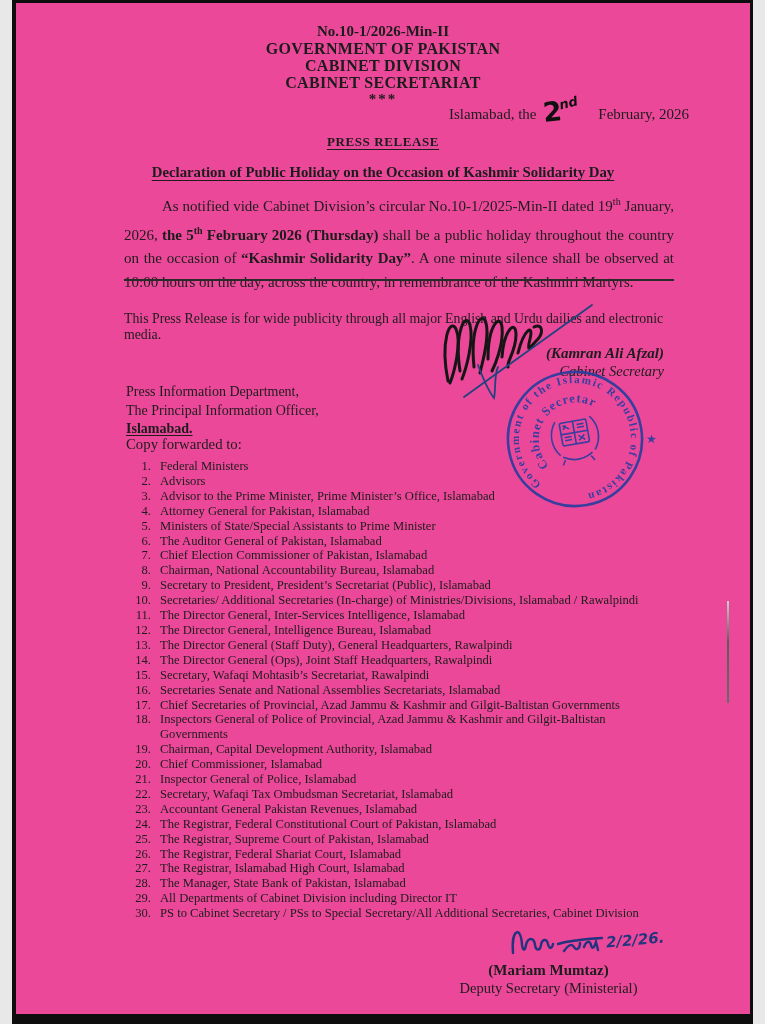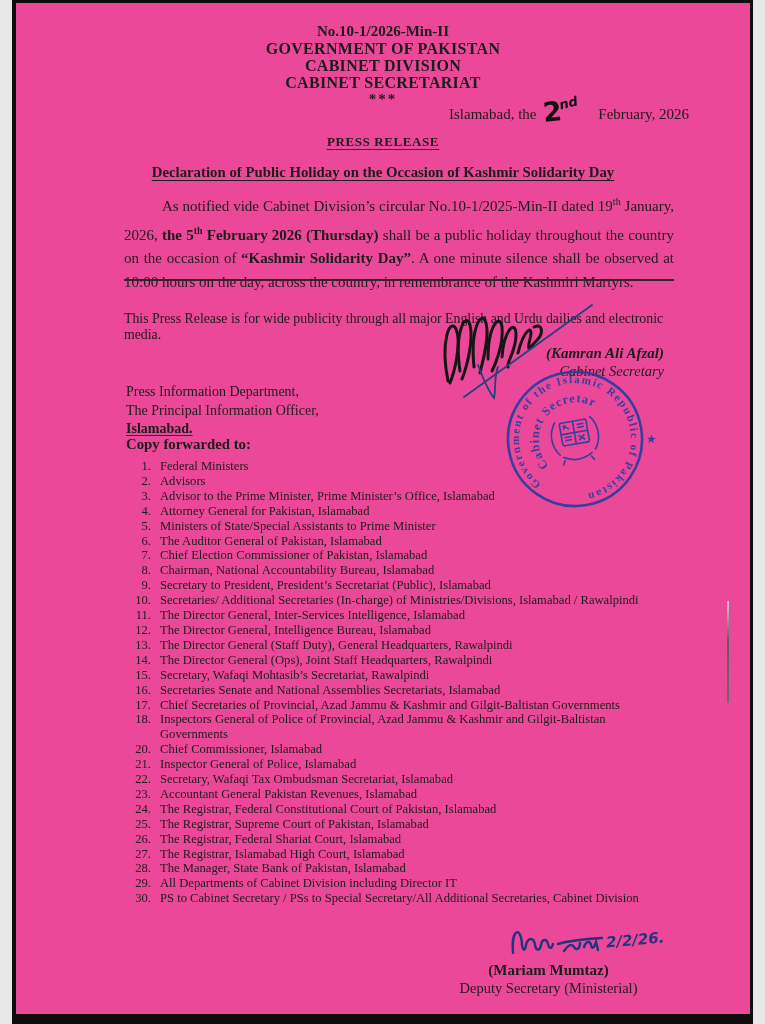--- a/index.html
+++ b/index.html
@@ -55,21 +55,21 @@
   .sig-kamran{top:296px;left:418px;}
   .sig-name-block{top:341px;left:448px;width:200px;text-align:right;line-height:18px;font-style:italic;}
   .sig-name{font-size:15px;font-weight:bold;}
   .sig-role{font-size:14.5px;}
 
   .stamp{top:360px;left:470px;width:178px;height:152px;transform:rotate(-10deg);opacity:.93;}
 
   .addressee{top:380px;left:110px;font-size:14px;line-height:18.6px;}
   .addr-bold{font-weight:bold;text-decoration:underline;text-underline-offset:2px;}
 
-  .copy-heading{top:433px;left:110px;font-size:14.8px;font-weight:bold;}
+  .copy-heading{top:433px;left:110px;font-size:14.8px;font-weight:normal;}
 
   .copy-list{top:456px;left:118px;width:528px;font-size:12.6px;line-height:14.9px;}
   .copy-row{display:flex;align-items:flex-start;}
   .copy-num{flex:0 0 26px;text-align:right;padding-right:9px;box-sizing:border-box;}
   .copy-txt{flex:1;}
 
   .scan-artifact{top:598px;left:711px;width:2px;height:102px;
     background:linear-gradient(#cfcfcf, #5c5c5c 40%, #6a6a6a);}
 
   .sig-mariam{top:918px;left:492px;}
@@ -251,20 +251,24 @@
       <div class="copy-row">
         <span class="copy-num">17.</span>
         <span class="copy-txt">Chief Secretaries of Provincial, Azad Jammu &amp; Kashmir and Gilgit-Baltistan Governments</span>
       </div>
 
       <div class="copy-row">
         <span class="copy-num">18.</span>
         <span class="copy-txt">Inspectors General of Police of Provincial, Azad Jammu &amp; Kashmir and Gilgit-Baltistan Governments</span>
       </div>
 
+      <div class="copy-row">
+        <span class="copy-num">19.</span>
+        <span class="copy-txt">Chairman, Capital Development Authority, Islamabad</span>
+      </div>
 
       <div class="copy-row">
         <span class="copy-num">20.</span>
         <span class="copy-txt">Chief Commissioner, Islamabad</span>
       </div>
 
       <div class="copy-row">
         <span class="copy-num">21.</span>
         <span class="copy-txt">Inspector General of Police, Islamabad</span>
       </div>

